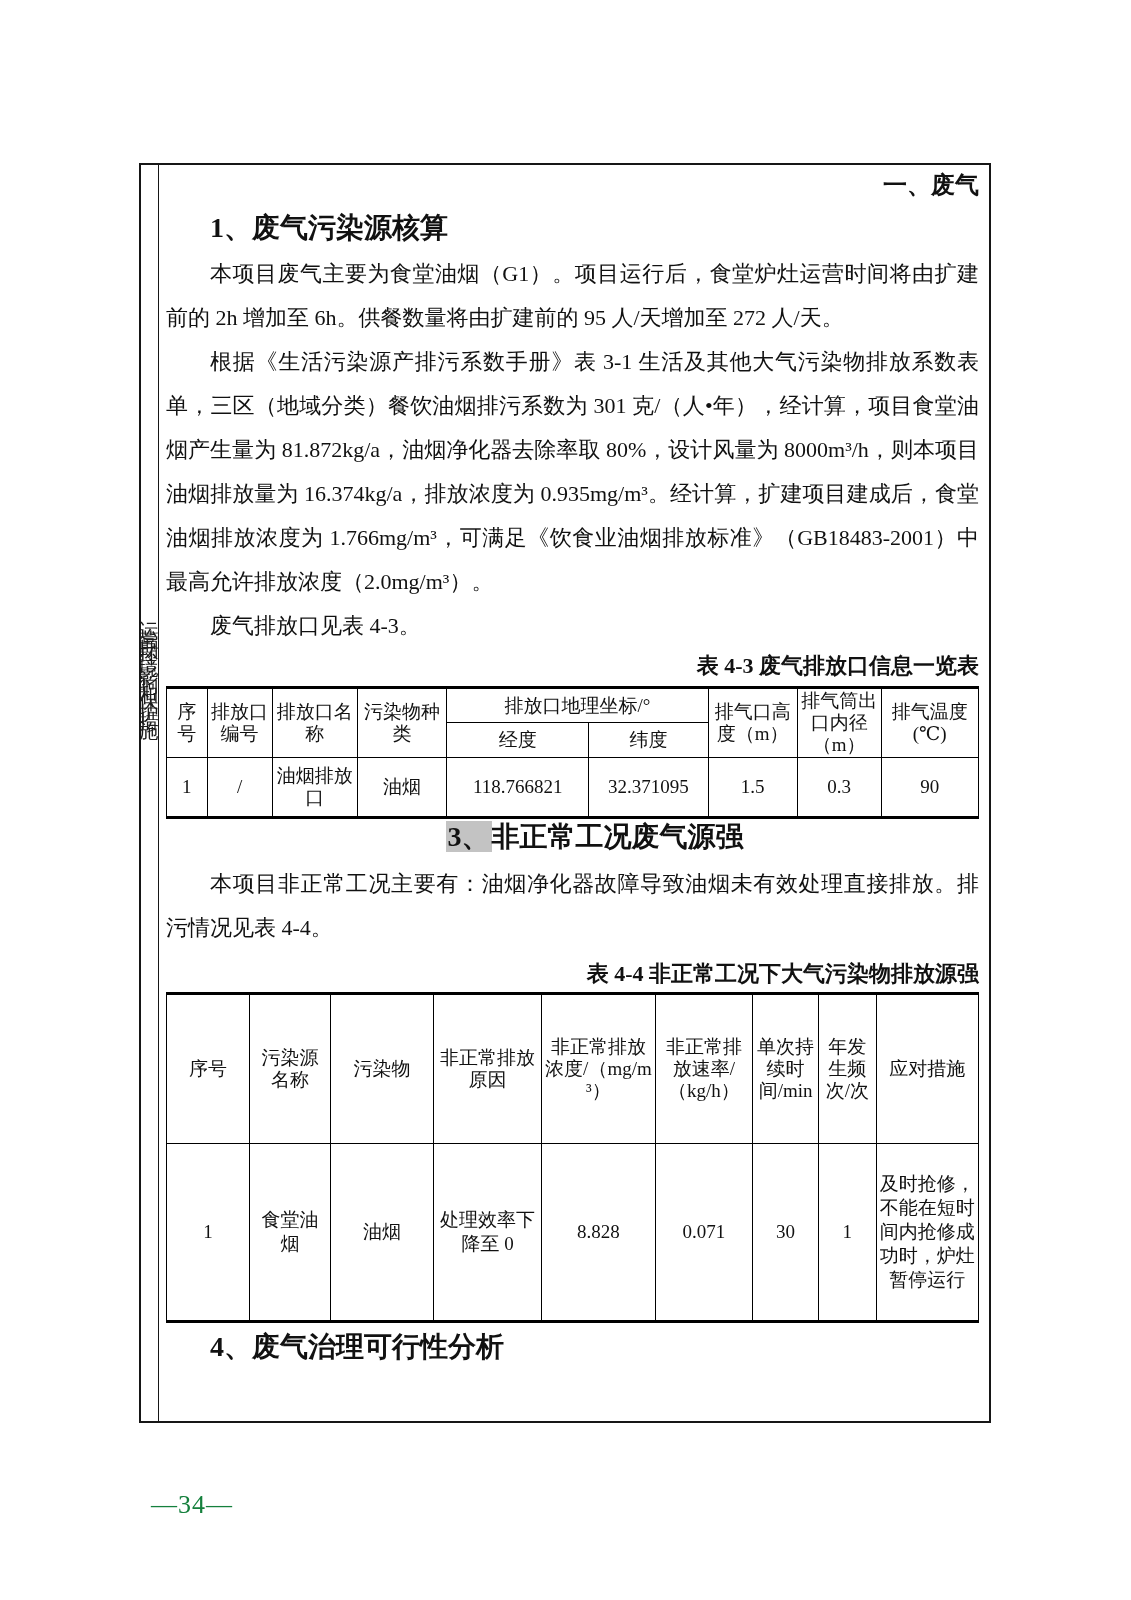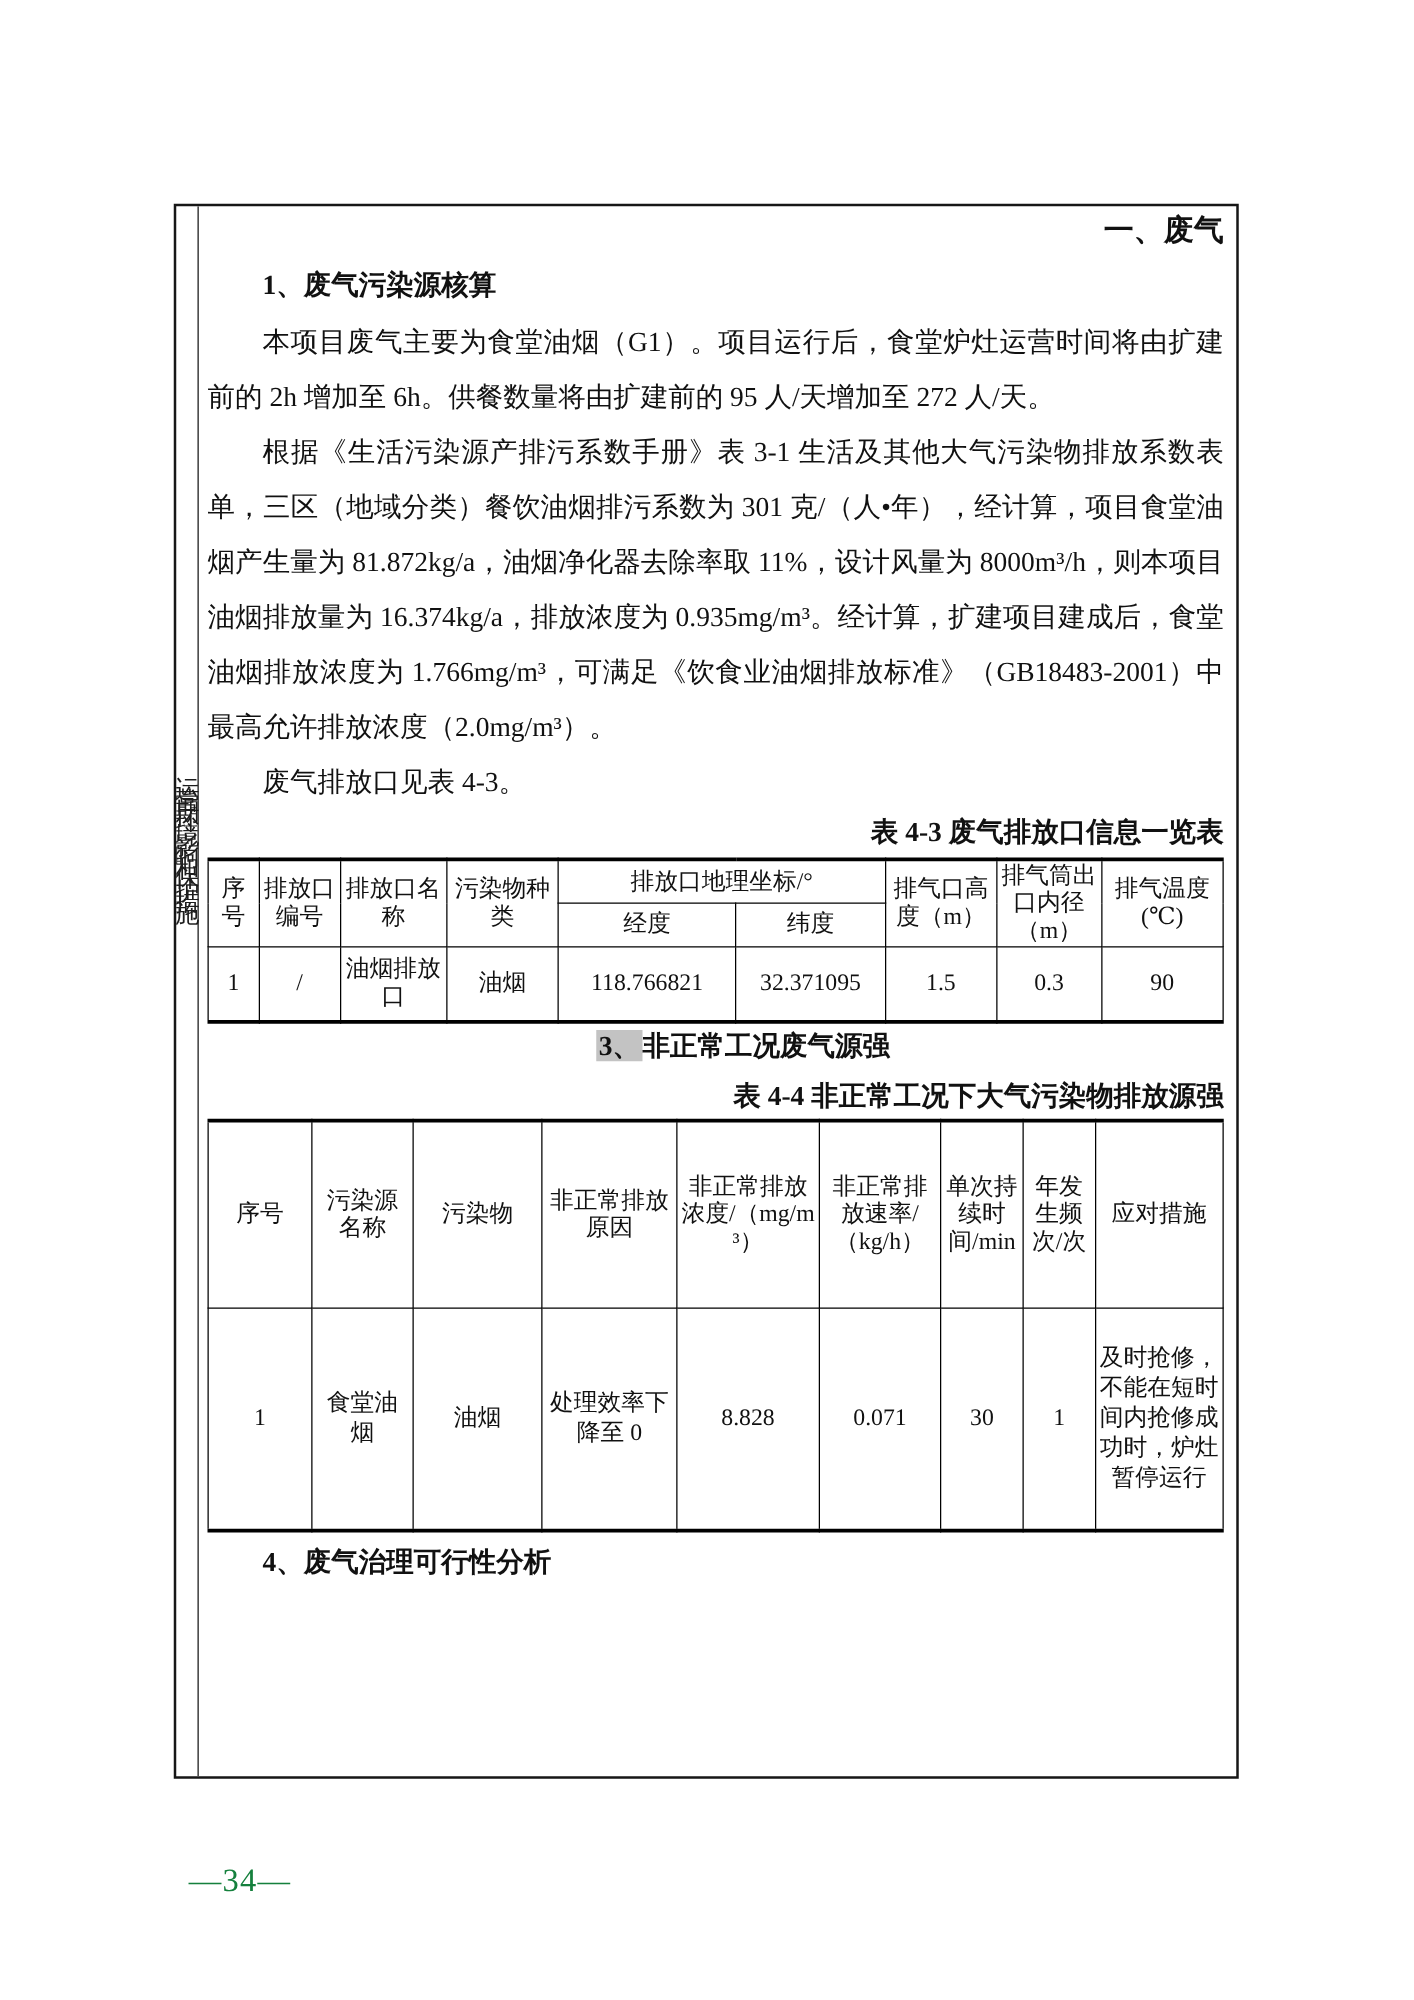--- a/index.html
+++ b/index.html
@@ -18,21 +18,21 @@
   .side-strip { flex:0 0 17px; width:17px; border-right:1px solid #161616; position:relative; overflow:visible; }
   .side-label {
     position:absolute; top:440px; left:-3px;
     writing-mode:vertical-rl; text-orientation:upright;
     font-size:20px; line-height:22px; letter-spacing:9px; color:#1c1c1c; white-space:nowrap;
   }
 
   .main { flex:1 1 auto; box-sizing:border-box; padding:5px 10px 0 7px; }
 
   .h1 { font-size:24px; font-weight:bold; line-height:30px; margin:0 0 13px 2px;text-align:right; }
-  .h2 { font-size:22px; font-weight:bold; line-height:30px; margin:0 0 0 44px; }
+  .h2 { font-size:28px; font-weight:bold; line-height:30px; margin:0 0 0 44px; }
   .h-sub1 { margin:0 0 9px 44px; }
   .h-sub2 { margin:15px 0 6px 44px; }
   .h-sub3 { margin:3px 0 10px 44px;text-align:center; }
   .h-sub4 { margin:9px 0 0 44px; }
   .hl { background:#c3c3c3; padding:0 2px; }
 
   .body { font-size:22px; line-height:44px; text-align:justify; text-indent:44px; margin:0; }
 
   .t-title { text-align:right; font-weight:bold; font-size:22px; line-height:30px; margin:3px 0 5px 0; }
   .t-title44 { margin:9px 0 3px 0; }
@@ -67,21 +67,21 @@
     </div>
 
     <div class="main">
 
       <div class="h1">一、废气</div>
 
       <div class="h2 h-sub1">1、废气污染源核算</div>
 
       <p class="body">本项目废气主要为食堂油烟（G1）。项目运行后，食堂炉灶运营时间将由扩建前的 2h 增加至 6h。供餐数量将由扩建前的 95 人/天增加至 272 人/天。</p>
 
-      <p class="body">根据《生活污染源产排污系数手册》表 3-1 生活及其他大气污染物排放系数表单，三区（地域分类）餐饮油烟排污系数为 301 克/（人•年），经计算，项目食堂油烟产生量为 81.872kg/a，油烟净化器去除率取 11%，设计风量为 8000m³/h，则本项目油烟排放量为 16.374kg/a，排放浓度为 0.935mg/m³。经计算，扩建项目建成后，食堂油烟排放浓度为 1.766mg/m³，可满足《饮食业油烟排放标准》（GB18483-2001）中最高允许排放浓度（2.0mg/m³）。</p>
+      <p class="body">根据《生活污染源产排污系数手册》表 3-1 生活及其他大气污染物排放系数表单，三区（地域分类）餐饮油烟排污系数为 301 克/（人•年），经计算，项目食堂油烟产生量为 81.872kg/a，油烟净化器去除率取 80%，设计风量为 8000m³/h，则本项目油烟排放量为 16.374kg/a，排放浓度为 0.935mg/m³。经计算，扩建项目建成后，食堂油烟排放浓度为 1.766mg/m³，可满足《饮食业油烟排放标准》（GB18483-2001）中最高允许排放浓度（2.0mg/m³）。</p>
 
 
       <p class="body">废气排放口见表 4-3。</p>
 
       <div class="t-title">表 4-3 废气排放口信息一览表</div>
 
       <table class="t43">
         <colgroup>
           <col style="width:5%">
             <col style="width:8%">
@@ -119,20 +119,21 @@
             <td>0.3</td>
             <td>90</td>
           </tr>
         </tbody>
       </table>
 
       <div class="h2 h-sub3">
         <span class="hl">3、</span><span>非正常工况废气源强</span>
       </div>
 
+      <p class="body">本项目非正常工况主要有：油烟净化器故障导致油烟未有效处理直接排放。排污情况见表 4-4。</p>
 
       <div class="t-title t-title44">表 4-4 非正常工况下大气污染物排放源强</div>
 
       <table class="t44">
         <colgroup>
           <col style="width:10.2%">
             <col style="width:10%">
             <col style="width:12.7%">
             <col style="width:13.3%">
           <col style="width:14%">

